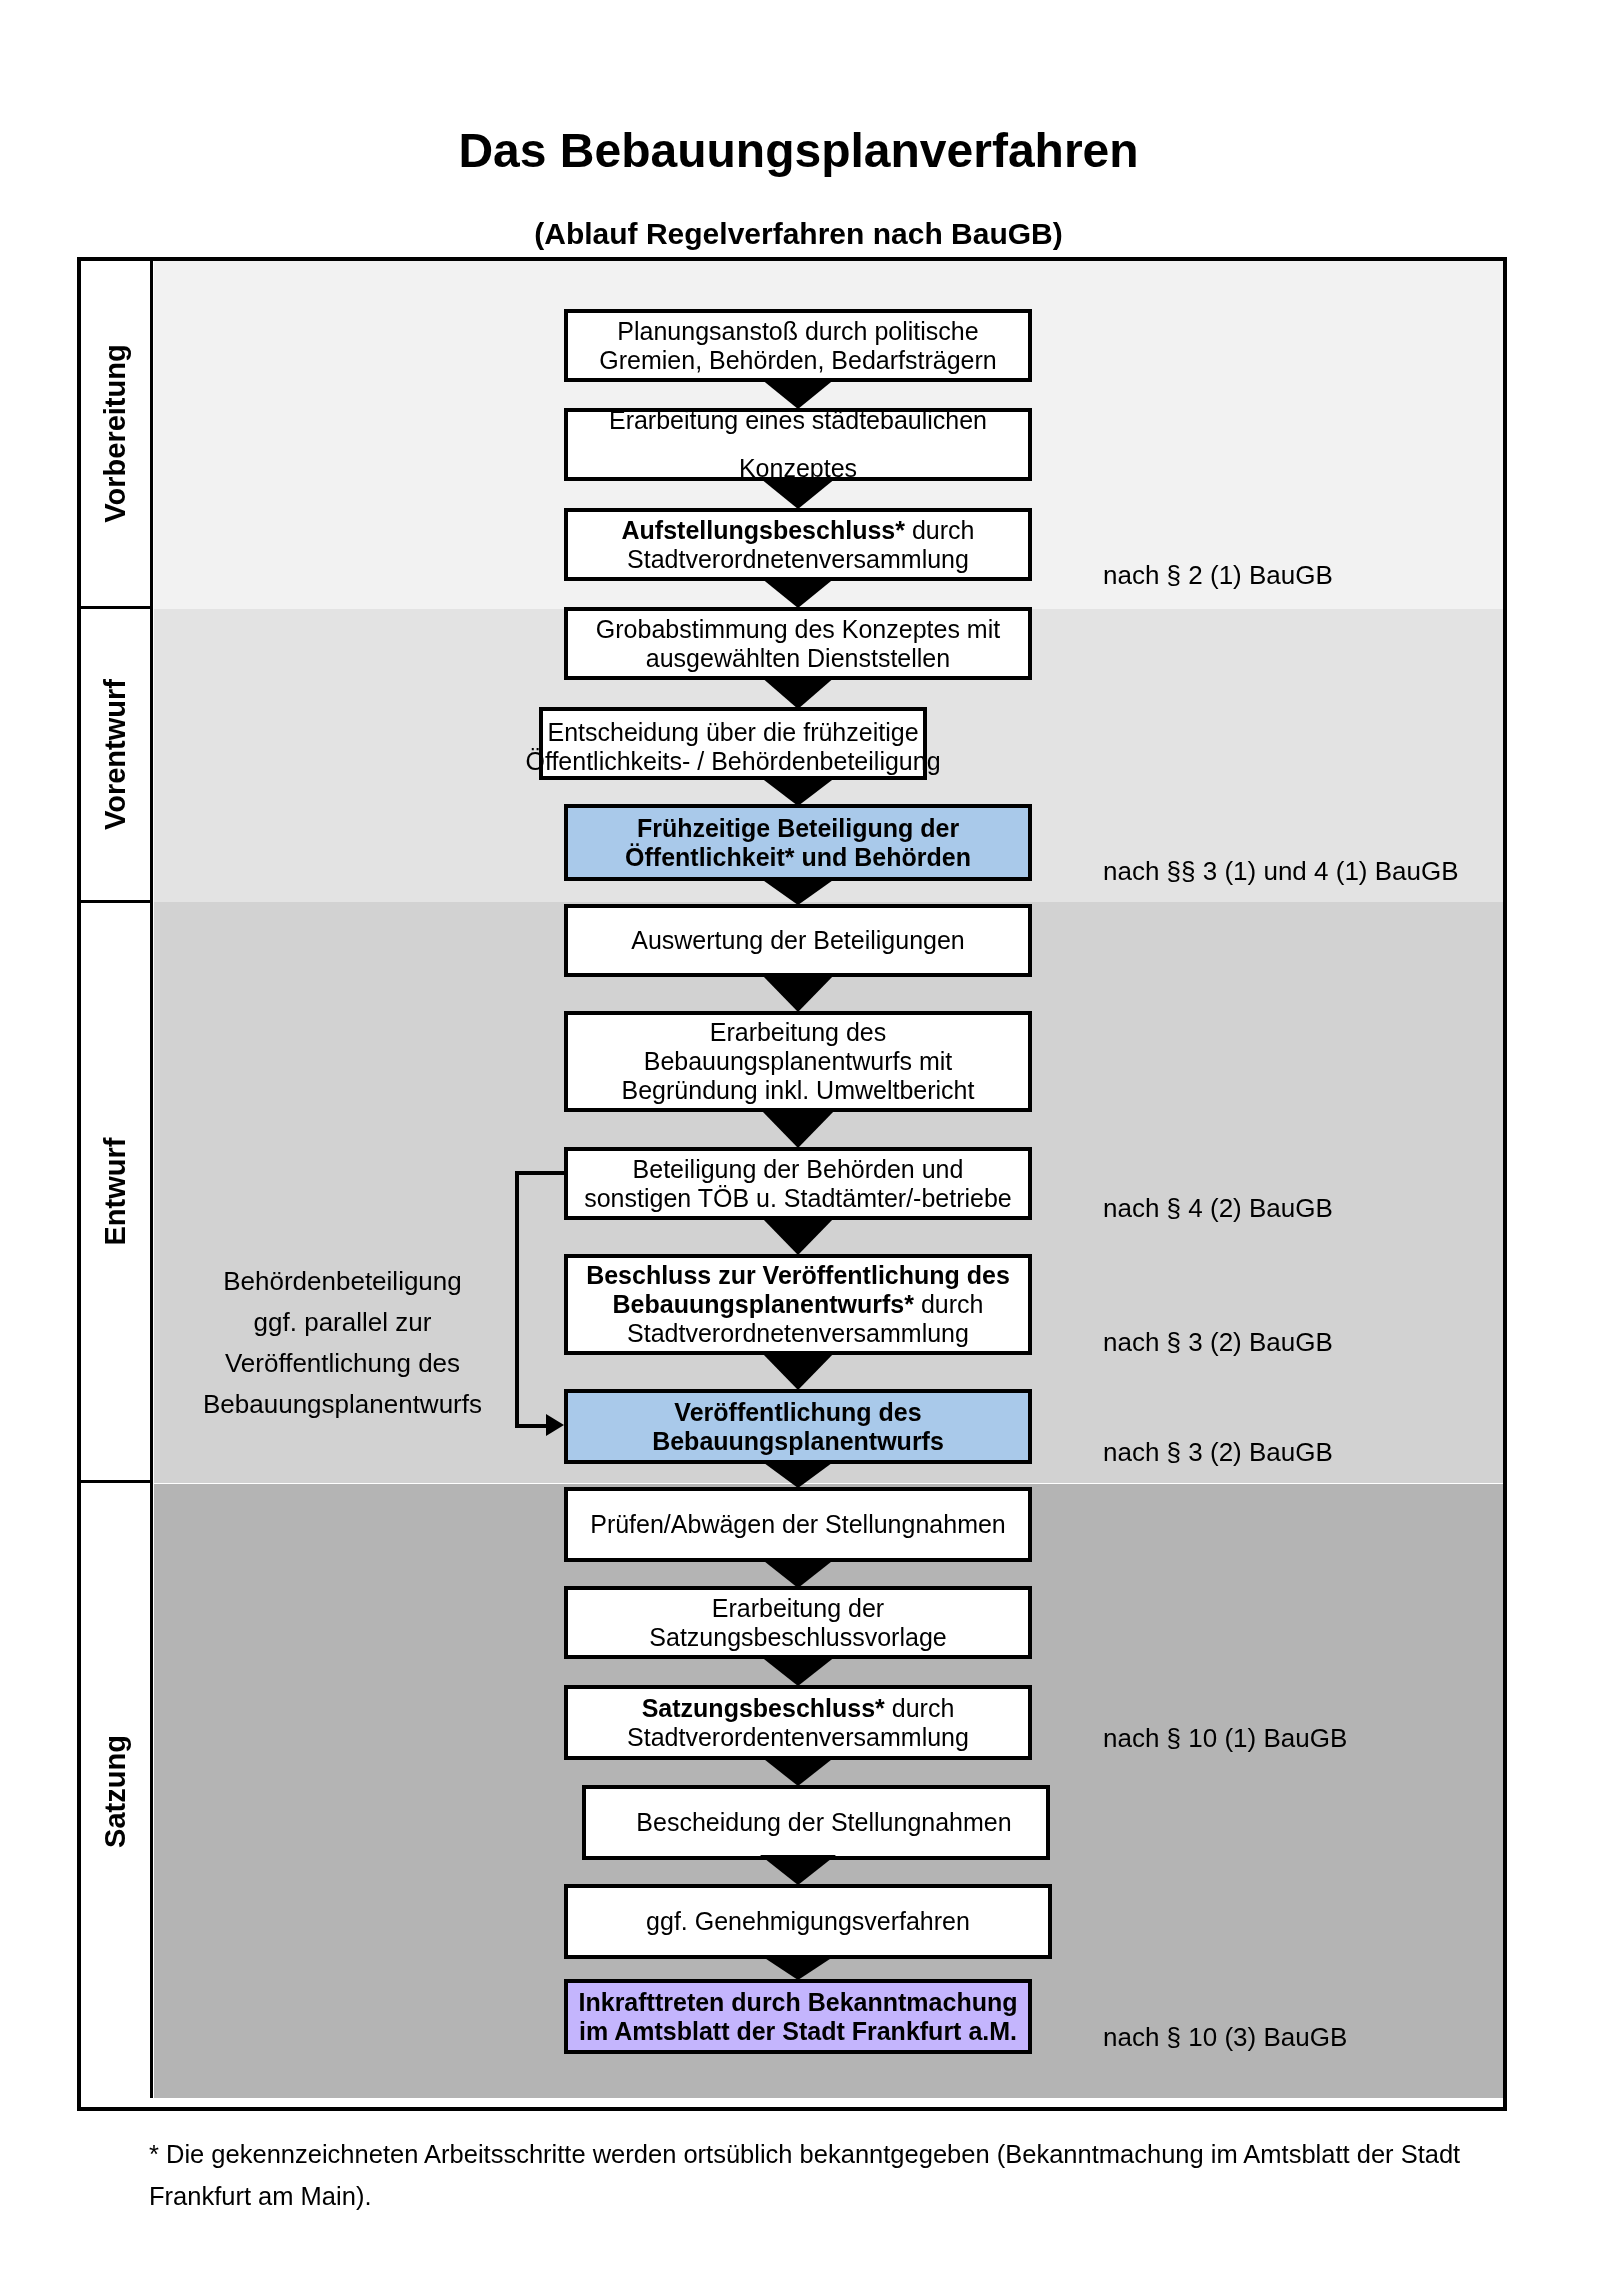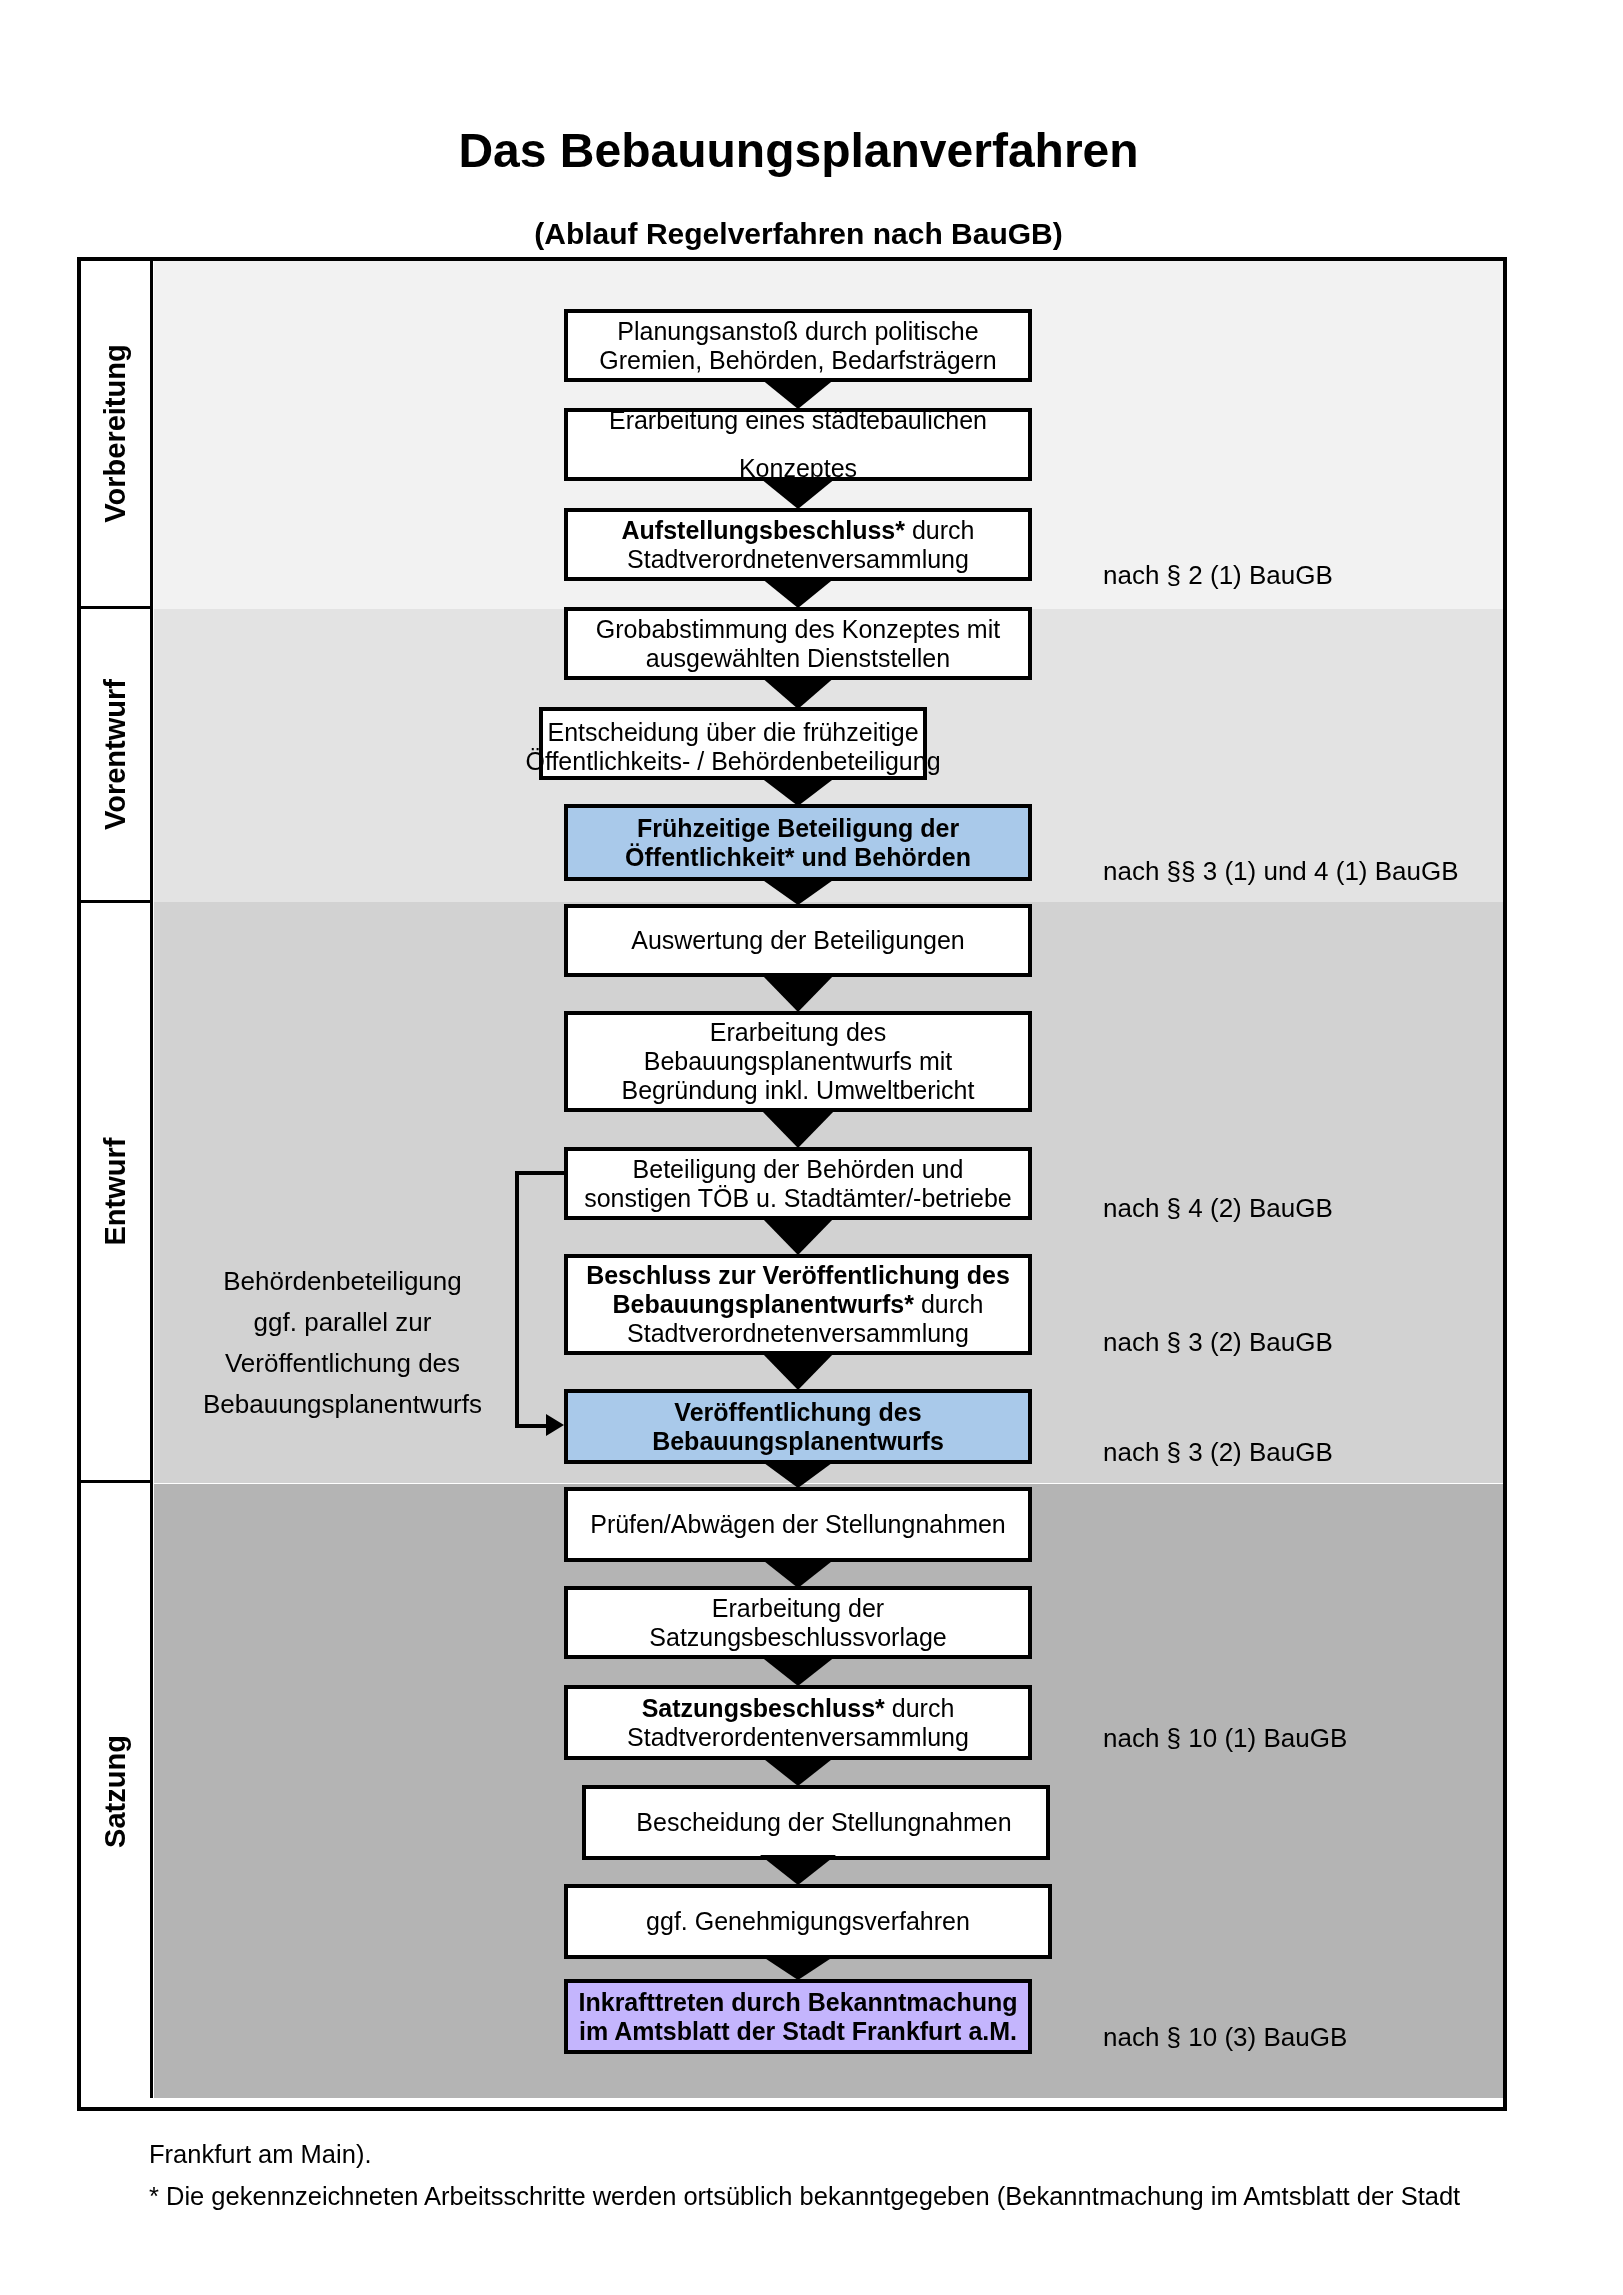--- a/index.html
+++ b/index.html
@@ -166,17 +166,17 @@
         <div>Bebauungsplanentwurfs</div>
       </div>
 
     <div class="bracket" style="left:434px;top:910px;width:49px;height:3.9px;"></div>
     <div class="bracket" style="left:434px;top:910px;width:3.9px;height:257px;"></div>
     <div class="bracket" style="left:434px;top:1163px;width:33px;height:3.9px;"></div>
     <div class="bracket-arrowhead" style="left:465px;top:1153px;"></div>
   </div>
 
   <div class="footnote">
+      <div>* Die gekennzeichneten Arbeitsschritte werden ortsüblich bekanntgegeben (Bekanntmachung im Amtsblatt  der Stadt</div>
       <div>Frankfurt am Main).</div>
-      <div>* Die gekennzeichneten Arbeitsschritte werden ortsüblich bekanntgegeben (Bekanntmachung im Amtsblatt  der Stadt</div>
     </div>
 </div>
 
 
 </body></html>

